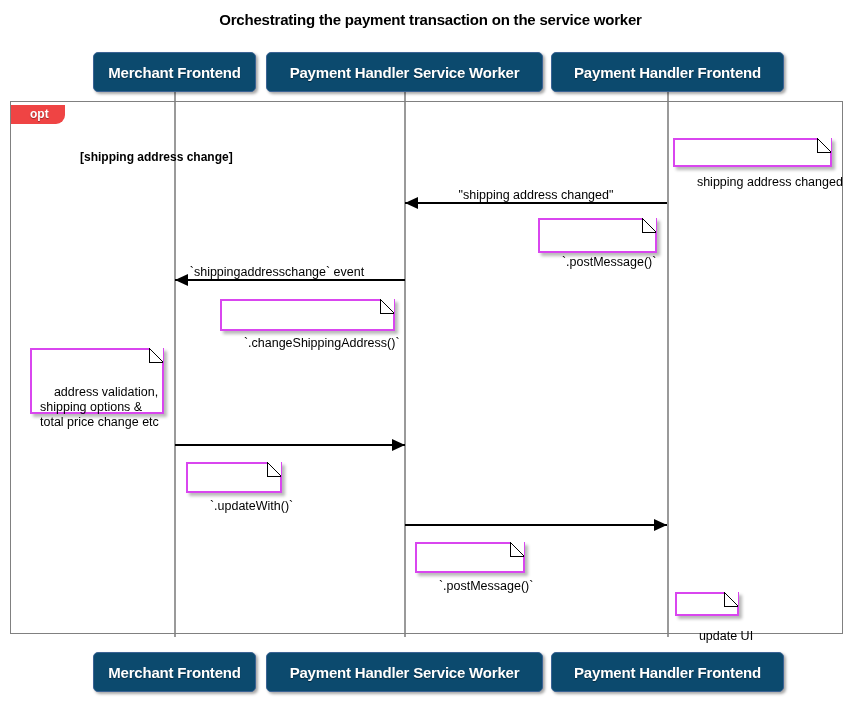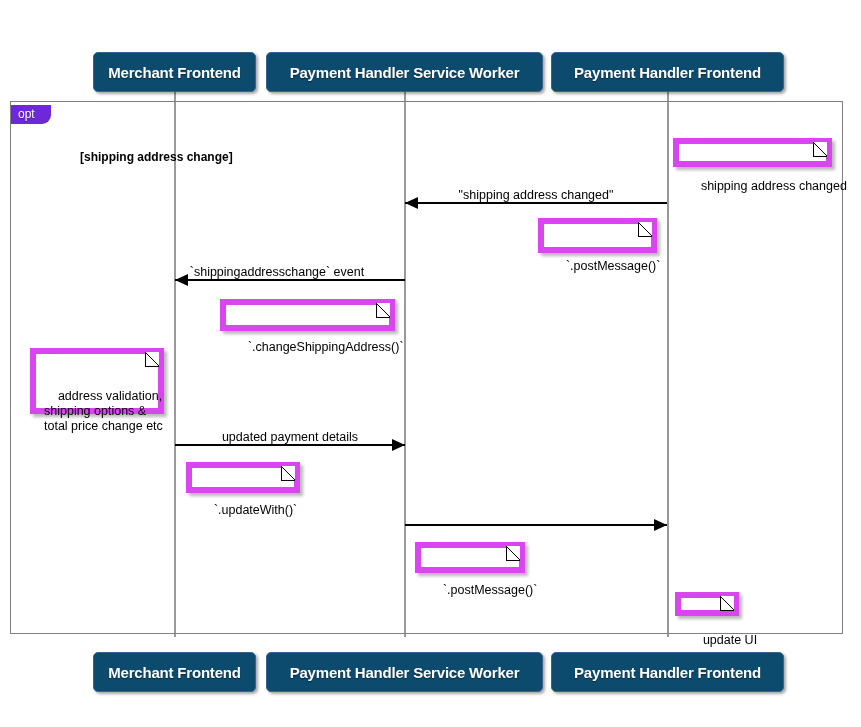--- a/index.html
+++ b/index.html
@@ -47,27 +47,27 @@
 
   
   .frame{
     position:absolute;
     box-sizing:border-box;
     border:1px solid #808080;
     background:transparent;
   }
   .frame-tag{
     position:absolute;
-    background:#6d28d9;
+    background:#ef4444;
     color:#ffffff;
     font-size:12px;
-    font-weight:normal;
+    font-weight:bold;
     height:19px;
     line-height:19px;
-    padding-left:7px;
+    padding-left:19px;
     padding-right:16px;
     box-sizing:border-box;
     border-bottom-right-radius:9px;
     text-shadow:0 1px 1px rgba(0,0,0,.4);
   }
   .frame-cond{
     position:absolute;
     font-size:12px;
     font-weight:bold;
     white-space:nowrap;
@@ -93,21 +93,21 @@
     border-bottom:6px solid transparent;
   }
   .arrow-right{border-left:13px solid #000;}
   .arrow-left{border-right:13px solid #000;}
 
   
   .note{
     position:absolute;
     box-sizing:border-box;
     background:#ffffff;
-    border:6px solid #d946ef;
+    border:2px solid #d946ef;
     font-size:12.5px;
     line-height:15px;
     padding:5px 12px 4px 8px;
     box-shadow:3px 3px 3px rgba(0,0,0,.28);
     white-space:pre;
   }
   .note .fold{
     position:absolute;
     top:-1px;right:-1px;
     width:13px;height:13px;
@@ -133,20 +133,21 @@
     font-weight:bold;
     letter-spacing:-0.2px;
     white-space:nowrap;
   }
 </style>
 </head>
 <body>
 
 <div id="canvas">
 
+  <div class="title">Orchestrating the payment transaction on the service worker</div>
 
   <div class="lifeline" style="left:174px;top:92px;height:545px;"></div>
   <div class="lifeline" style="left:404px;top:92px;height:545px;"></div>
   <div class="lifeline" style="left:667px;top:92px;height:545px;"></div>
 
   <div class="frame" style="left:10px;top:101px;width:833px;height:533px;"></div>
   <div class="frame-tag" style="left:11px;top:105px;">opt</div>
   <div class="frame-cond" style="left:80px;top:109px;">[shipping address change]</div>
 
   <div class="actor" style="left:93px;top:52px;width:163px;height:40px;">Merchant Frontend</div>
@@ -176,25 +177,24 @@
     <span class="note-inner">address validation,
 shipping options &amp;
 total price change etc</span>
   </div>
 
   <div class="note" style="left:220px;top:299px;width:175px;height:32px;">
     <span class="fold"></span>
     <span class="note-inner">`.changeShippingAddress()`</span>
   </div>
 
-  <div class="msg-label" style="left:175px;top:430px;width:230px;">updated payment details</div>
   <div class="msg-line" style="left:175px;top:444px;width:230px;"></div>
   <div class="arrowhead arrow-right" style="left:392px;top:439px;"></div>
 
-  <div class="note" style="left:186px;top:462px;width:114px;height:31px;">
+  <div class="note" style="left:186px;top:462px;width:96px;height:31px;">
     <span class="fold"></span>
     <span class="note-inner">`.updateWith()`</span>
   </div>
 
   <div class="msg-line" style="left:405px;top:524px;width:262px;"></div>
   <div class="arrowhead arrow-right" style="left:654px;top:519px;"></div>
 
   <div class="note" style="left:415px;top:542px;width:110px;height:31px;">
     <span class="fold"></span>
     <span class="note-inner">`.postMessage()`</span>

